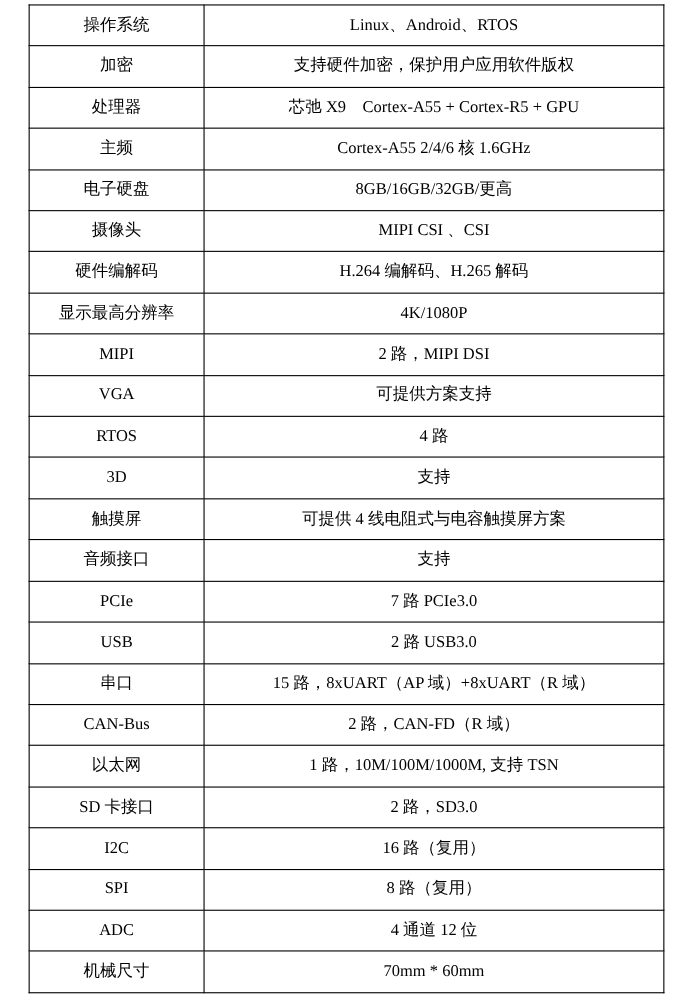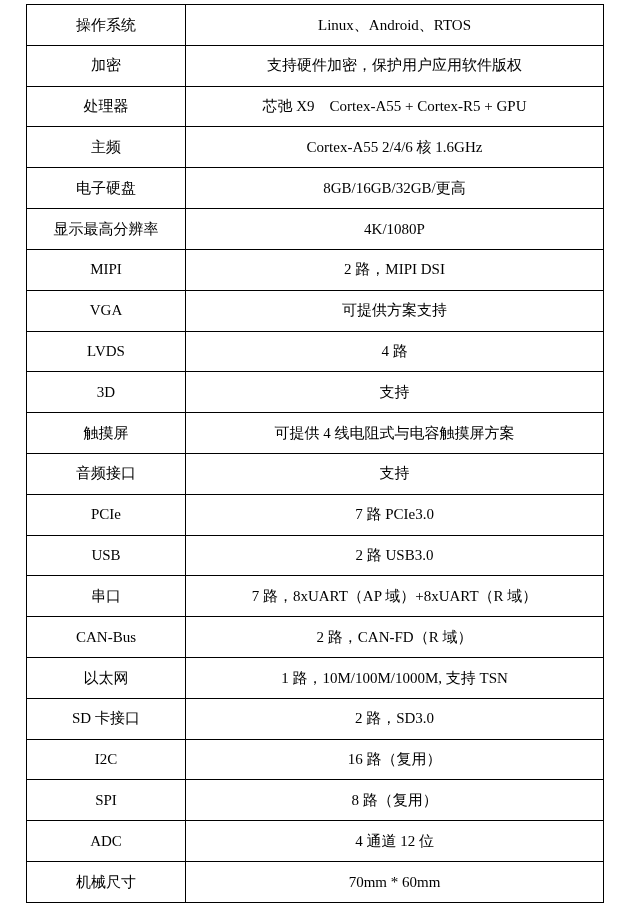--- a/index.html
+++ b/index.html
@@ -64,33 +64,41 @@
       </tr>
       <tr>
         <td class="col-label">主频</td>
         <td class="col-value">Cortex-A55 2/4/6 核 1.6GHz</td>
       </tr>
       <tr>
         <td class="col-label">电子硬盘</td>
         <td class="col-value">8GB/16GB/32GB/更高</td>
       </tr>
       <tr>
+        <td class="col-label">摄像头</td>
+        <td class="col-value">MIPI CSI 、CSI</td>
+      </tr>
+      <tr>
+        <td class="col-label">硬件编解码</td>
+        <td class="col-value">H.264 编解码、H.265 解码</td>
+      </tr>
+      <tr>
         <td class="col-label">显示最高分辨率</td>
         <td class="col-value">4K/1080P</td>
       </tr>
       <tr>
         <td class="col-label">MIPI</td>
         <td class="col-value">2 路，MIPI DSI</td>
       </tr>
       <tr>
         <td class="col-label">VGA</td>
         <td class="col-value">可提供方案支持</td>
       </tr>
       <tr>
-        <td class="col-label">LVDS</td>
+        <td class="col-label">RTOS</td>
         <td class="col-value">4 路</td>
       </tr>
       <tr>
         <td class="col-label">3D</td>
         <td class="col-value">支持</td>
       </tr>
       <tr>
         <td class="col-label">触摸屏</td>
         <td class="col-value">可提供 4 线电阻式与电容触摸屏方案</td>
       </tr>
@@ -101,21 +109,21 @@
       <tr>
         <td class="col-label">PCIe</td>
         <td class="col-value">7 路 PCIe3.0</td>
       </tr>
       <tr>
         <td class="col-label">USB</td>
         <td class="col-value">2 路 USB3.0</td>
       </tr>
       <tr>
         <td class="col-label">串口</td>
-        <td class="col-value">7 路，8xUART（AP 域）+8xUART（R 域）</td>
+        <td class="col-value">15 路，8xUART（AP 域）+8xUART（R 域）</td>
       </tr>
       <tr>
         <td class="col-label">CAN-Bus</td>
         <td class="col-value">2 路，CAN-FD（R 域）</td>
       </tr>
       <tr>
         <td class="col-label">以太网</td>
         <td class="col-value">1 路，10M/100M/1000M, 支持 TSN</td>
       </tr>
       <tr>

